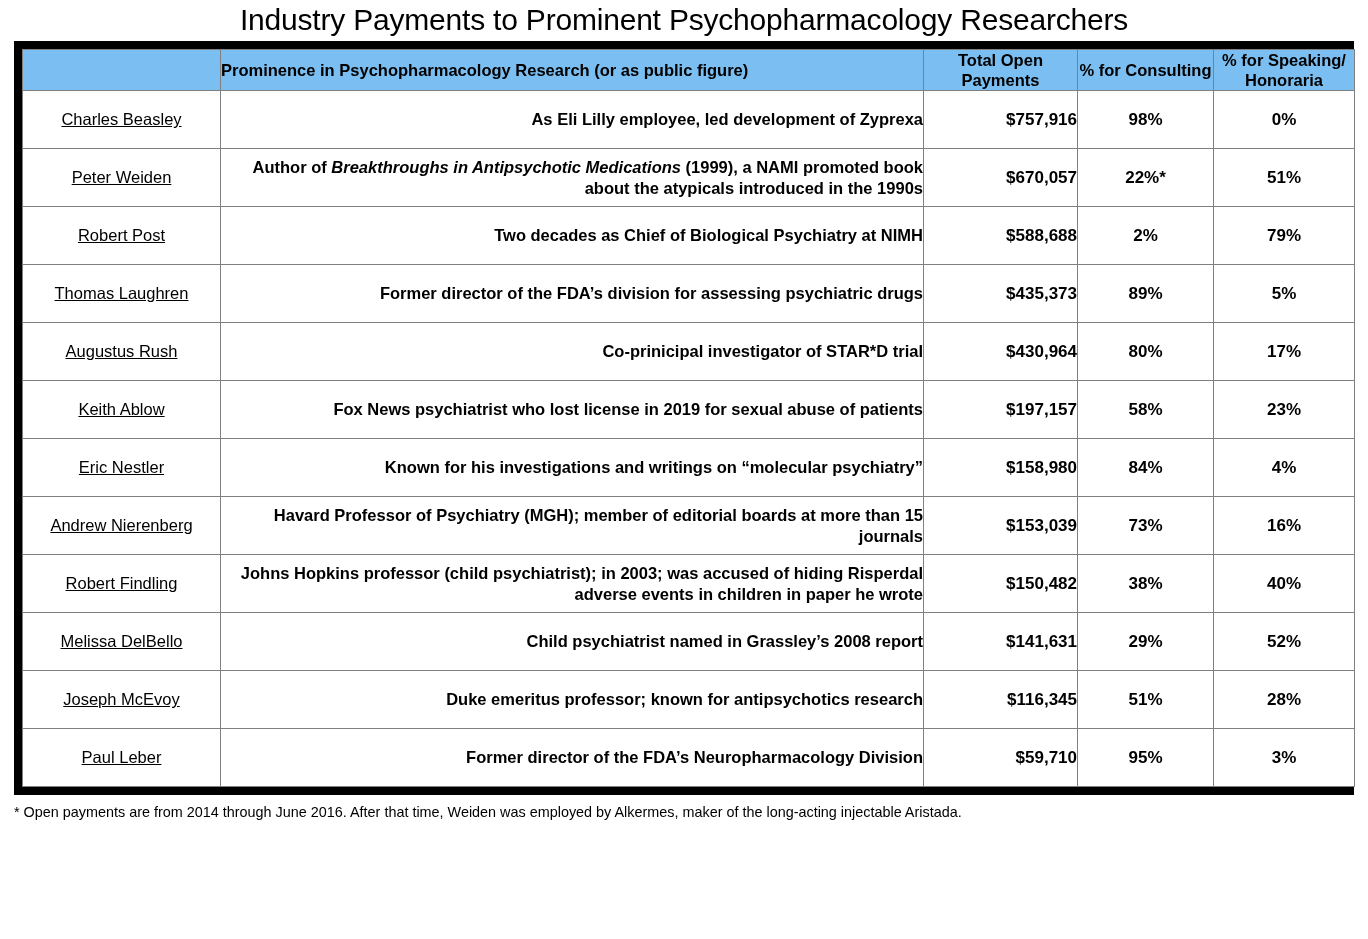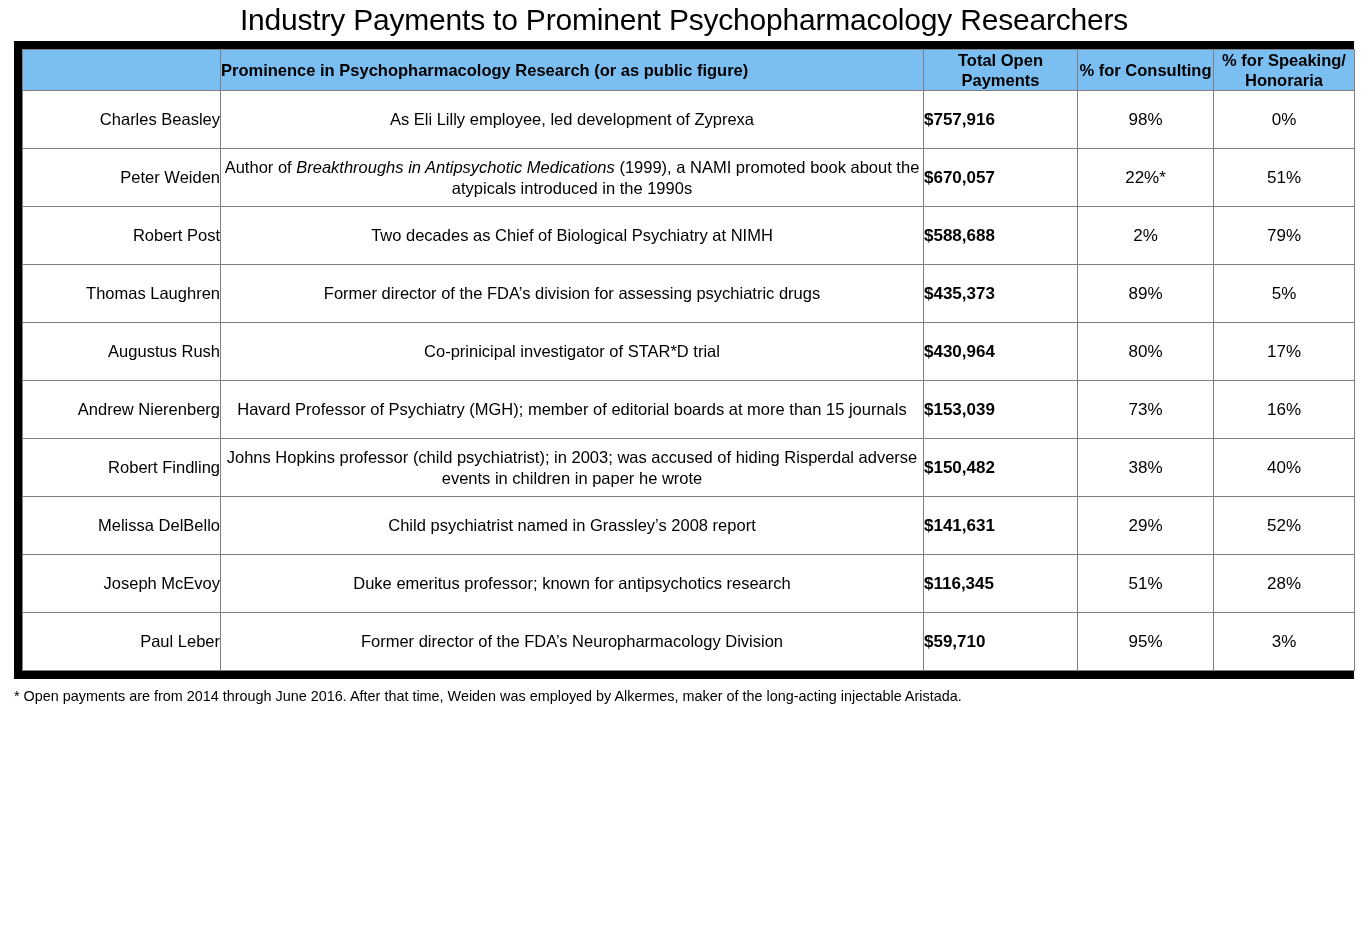--- a/index.html
+++ b/index.html
@@ -66,37 +66,39 @@
   thead th.h-cons,
   thead th.h-speak { text-align: center; }
 
   tbody td {
     font-size: 16.5px;
     line-height: 1.28;
     height: 58px;
   }
   td.name {
     padding: 6px 6px 6px 12px;
-    text-align: right;
+    text-align: center;
     font-weight: 400;
+    text-decoration: underline;
   }
   td.desc {
     padding: 6px 10px 6px 18px;
-    text-align: center;
+    text-align: right;
+    font-weight: bold;
   }
   td.desc em { font-style: italic; }
   td.total {
-    text-align: left;
+    text-align: right;
     font-weight: bold;
     font-size: 17px;
     padding: 6px 4px;
   }
   td.pct {
     text-align: center;
-    font-weight: normal;
+    font-weight: bold;
     font-size: 17px;
     padding: 6px 4px;
   }
   
   .footnote {
     margin: 9px 14px 0 14px;
     font-size: 14.4px;
     line-height: 1.2;
     text-align: left;
     white-space: nowrap;
@@ -157,20 +159,34 @@
             <td class="pct">5%</td>
           </tr>
           <tr>
             <td class="name">Augustus Rush</td>
             <td class="desc"><span>Co-prinicipal investigator of STAR*D trial</span></td>
             <td class="total">$430,964</td>
             <td class="pct">80%</td>
             <td class="pct">17%</td>
           </tr>
           <tr>
+            <td class="name">Keith Ablow</td>
+            <td class="desc"><span>Fox News psychiatrist who lost license in 2019 for sexual abuse of patients</span></td>
+            <td class="total">$197,157</td>
+            <td class="pct">58%</td>
+            <td class="pct">23%</td>
+          </tr>
+          <tr>
+            <td class="name">Eric Nestler</td>
+            <td class="desc"><span>Known for his investigations and writings on “molecular psychiatry”</span></td>
+            <td class="total">$158,980</td>
+            <td class="pct">84%</td>
+            <td class="pct">4%</td>
+          </tr>
+          <tr>
             <td class="name">Andrew Nierenberg</td>
             <td class="desc"><span>Havard Professor of Psychiatry (MGH); member of editorial boards at more than 15 journals</span></td>
             <td class="total">$153,039</td>
             <td class="pct">73%</td>
             <td class="pct">16%</td>
           </tr>
           <tr>
             <td class="name">Robert Findling</td>
             <td class="desc"><span>Johns Hopkins professor (child psychiatrist);  in 2003; was accused of hiding Risperdal adverse events in children in paper he wrote</span></td>
             <td class="total">$150,482</td>

